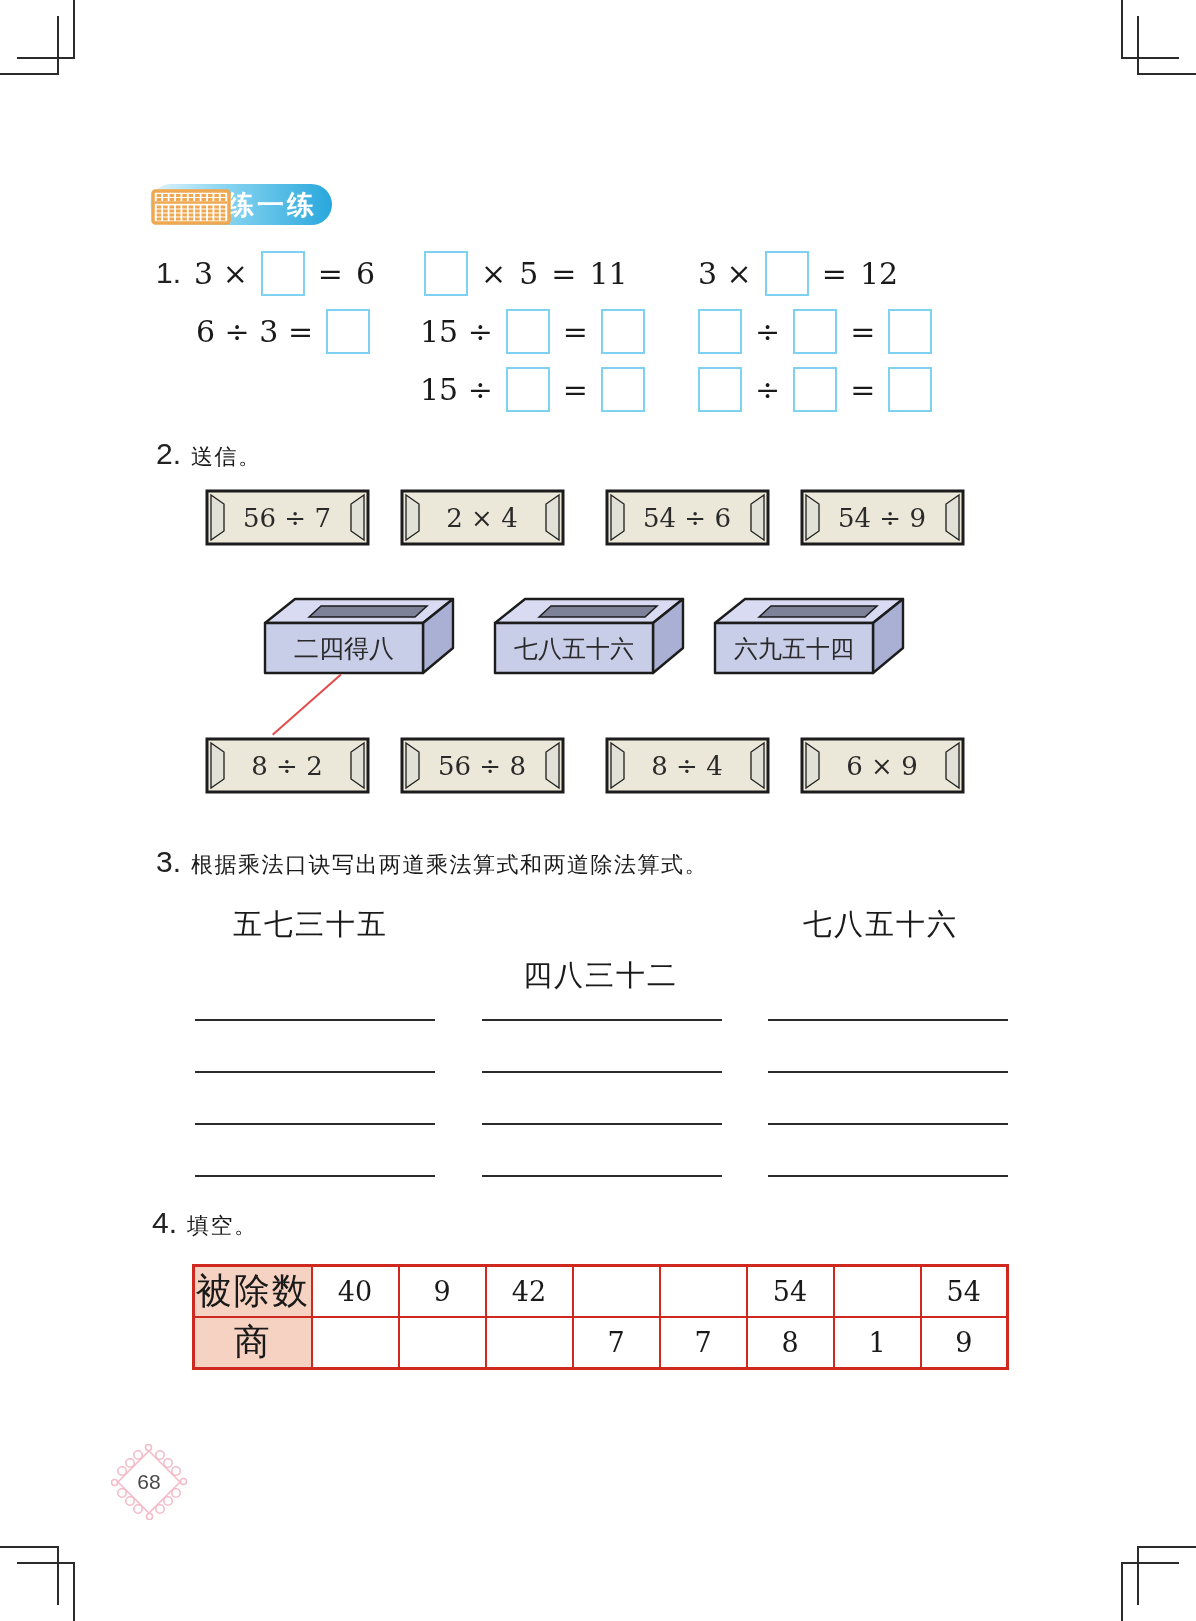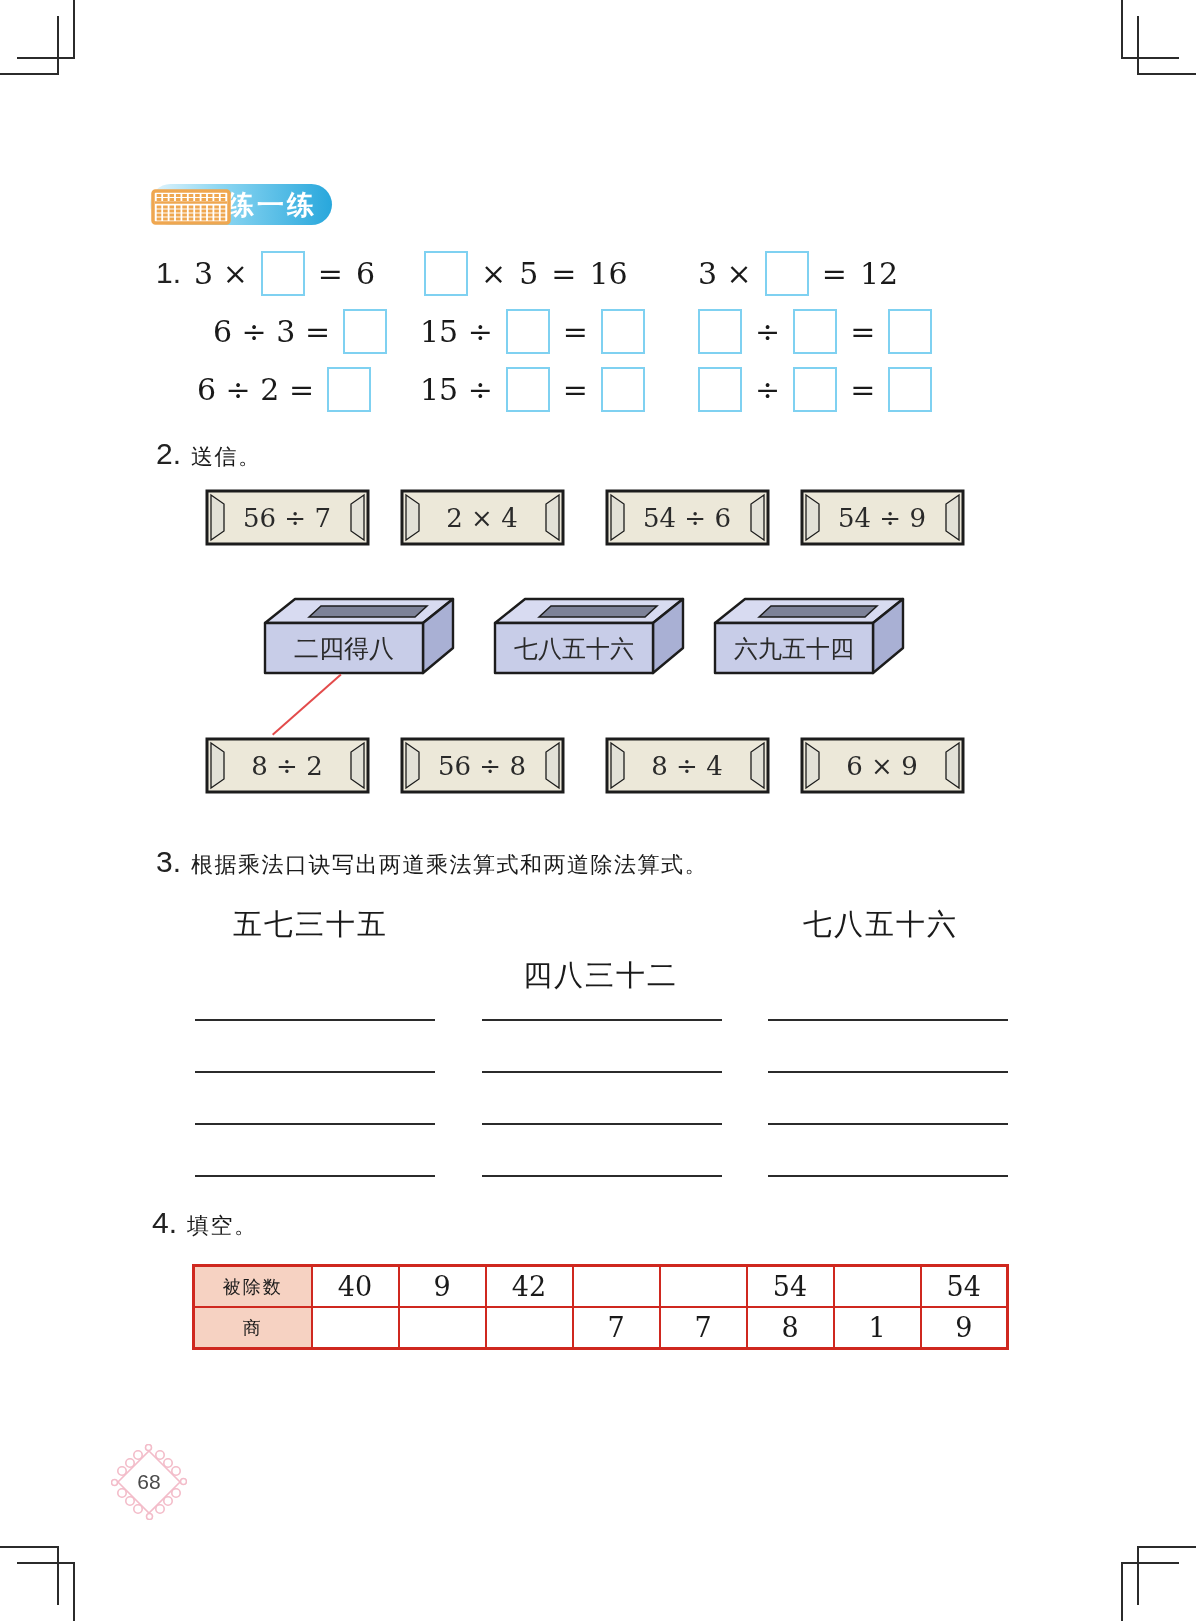--- a/index.html
+++ b/index.html
@@ -39,21 +39,21 @@
 
   .envelope{position:absolute;}
   .mailbox{position:absolute;}
   .connector{position:absolute;left:272px;top:734px;width:91px;height:0;border-top:2.5px solid #e34b4b;
              transform:rotate(-41.4deg);transform-origin:0 0;}
 
   
   .fill-table{position:absolute;left:192px;top:1264px;border-collapse:collapse;border:3px solid #cf281f;}
   .fill-table td{border:2px solid #cf281f;text-align:center;vertical-align:middle;
                  height:39px;padding:0;font-size:27px;font-family:"DejaVu Serif",serif;}
-  .fill-table td.lbl{background:#f6d2c2;font-size:18px;letter-spacing:2px;}
+  .fill-table td.lbl{background:#f6d2c2;font-size:36px;letter-spacing:2px;}
   .c-lbl{width:118px;} .c-data{width:87px;}
 
   .ornament{position:absolute;left:111px;top:1444px;}
 </style>
 </head>
 <body>
 
 <div class="page">
 
   <div class="cm tl1"></div>
@@ -95,51 +95,47 @@
     <span class="eq">3 ×</span>
     <span class="box"></span>
     <span class="eq">=</span>
     <span class="eq">6</span>
   </div>
   <div class="eqrow" style="left:424px;top:250px;">
     <span class="box"></span>
     <span class="eq">×</span>
     <span class="eq">5</span>
     <span class="eq">=</span>
-    <span class="eq">16</span>
+    <span class="eq">11</span>
   </div>
   <div class="eqrow" style="left:698px;top:250px;">
     <span class="eq">3  ×</span>
     <span class="box"></span>
     <span class="eq">=</span>
     <span class="eq">12</span>
   </div>
 
-  <div class="eqrow" style="left:213px;top:308px;">
+  <div class="eqrow" style="left:196px;top:308px;">
     <span class="eq">6 ÷ 3  =</span>
     <span class="box"></span>
   </div>
   <div class="eqrow" style="left:420px;top:308px;">
     <span class="eq">15 ÷</span>
     <span class="box"></span>
     <span class="eq">=</span>
     <span class="box"></span>
   </div>
   <div class="eqrow" style="left:698px;top:308px;">
     <span class="box"></span>
     <span class="eq">÷</span>
     <span class="box"></span>
     <span class="eq">=</span>
     <span class="box"></span>
   </div>
 
-  <div class="eqrow" style="left:197px;top:366px;">
-    <span class="eq">6 ÷ 2  =</span>
-    <span class="box"></span>
-  </div>
   <div class="eqrow" style="left:420px;top:366px;">
     <span class="eq">15 ÷</span>
     <span class="box"></span>
     <span class="eq">=</span>
     <span class="box"></span>
   </div>
   <div class="eqrow" style="left:698px;top:366px;">
     <span class="box"></span>
     <span class="eq">÷</span>
     <span class="box"></span>

